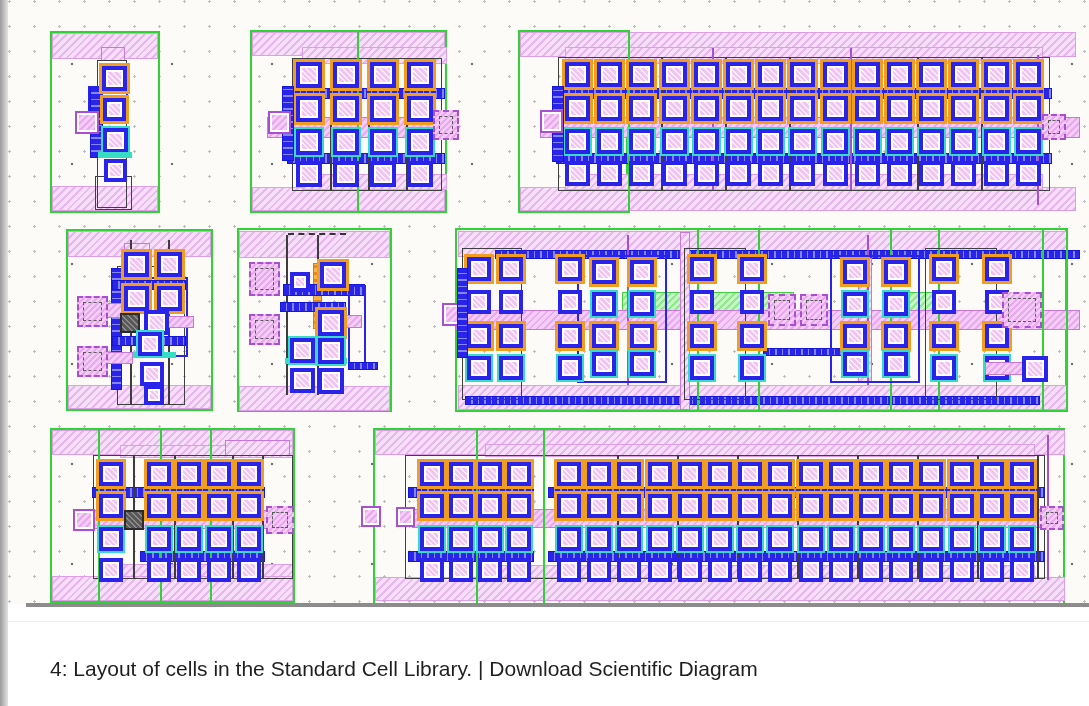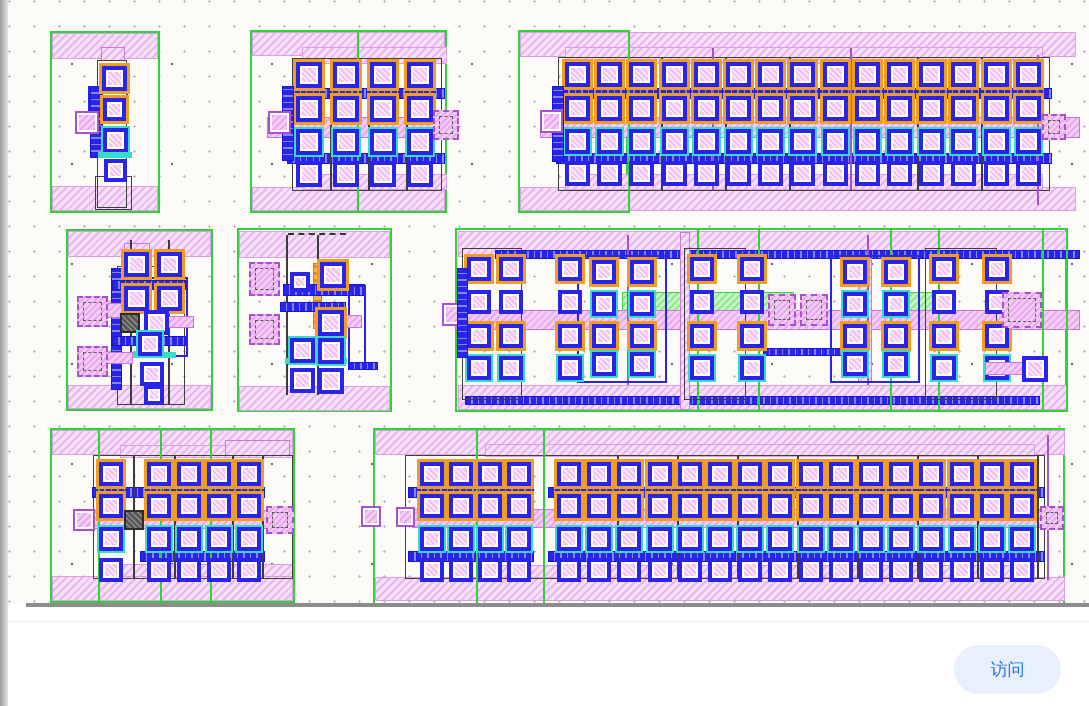--- a/index.html
+++ b/index.html
@@ -491,16 +491,14 @@
           <div class="shp pin" style="left: 388px; top: 507px; width: 19px; height: 20px;"></div>
           <div class="shp pad" style="left: 1032px; top: 506px; width: 24px; height: 24px;">
             <div></div>
           </div>
         </div>
       </div>
   </div>
   <div id="img-bottom-line"></div>
   <div id="panel-edge"></div>
   <div id="footer-divider"></div>
-  <button id="visit-btn" style="background: rgb(233, 239, 252); color: rgb(26, 115, 232);">
-    <span>访问</span>
-  </button>
+  <div id="caption">4: Layout of cells in the Standard Cell Library. | Download Scientific Diagram</div>
 </div>
 
 </body></html>

